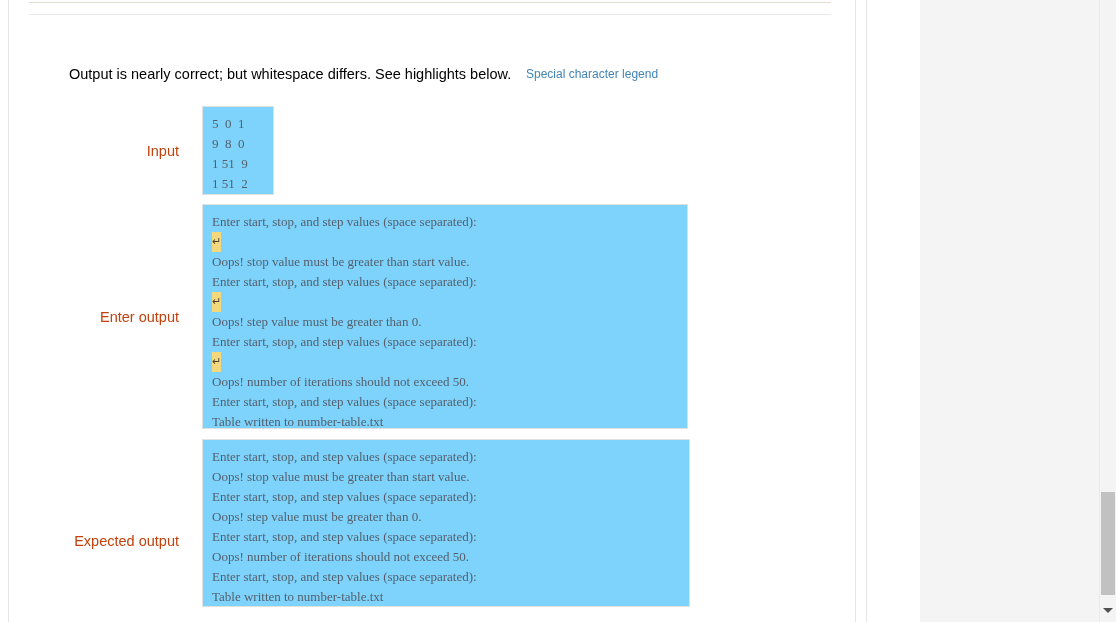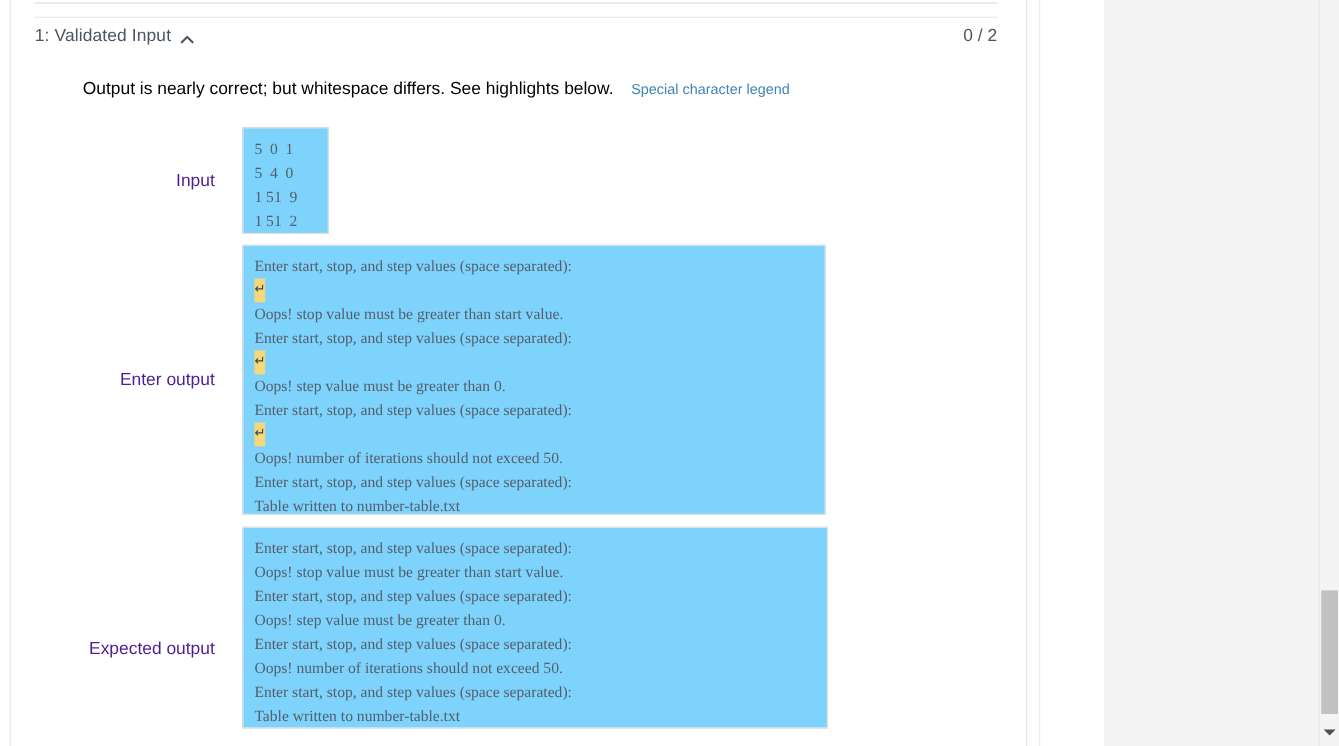--- a/index.html
+++ b/index.html
@@ -99,21 +99,21 @@
     white-space: nowrap;
     cursor: pointer;
     text-decoration: none;
   }
 
   
   .row-label {
     position: absolute;
     text-align: right;
     font-size: 14.5px;
-    color: #4c1d95;
+    color: #c2410c;
     white-space: nowrap;
   }
 
   
   .codebox {
     position: absolute;
     background: #7dd3fc;
     border: 1px solid #e0e0e0;
     box-sizing: border-box;
     font-family: Liberation Serif, serif;
@@ -213,37 +213,28 @@
 </head>
 <body>
 
 <div id="page">
 
   <div class="card">
 
     <div class="rule-top"></div>
     <div class="rule-second"></div>
 
-    <div class="test-header">
-      <span class="test-title">1: Validated Input</span>
-      <span class="chevron-up">
-        <svg width="16" height="16" viewBox="0 0 16 16" aria-hidden="true">
-          <path d="M3.5 10.2 L8 5.8 L12.5 10.2" fill="none" stroke="#4a5560" stroke-width="1.8" stroke-linecap="round" stroke-linejoin="round"></path>
-        </svg>
-      </span>
-      <span class="test-score">0 / 2</span>
-    </div>
 
     <div class="feedback-row">
       <span class="feedback-text">Output is nearly correct; but whitespace differs. See highlights below.</span>
       <a class="legend-link" href="#">Special character legend</a>
     </div>
 
     <div class="row-label" id="input-label">Input</div>
-    <div class="codebox" id="input-box"><span class="ln">5  0  1</span><span class="ln">5  4  0</span><span class="ln">1 51  9</span><span class="ln">1 51  2</span></div>
+    <div class="codebox" id="input-box"><span class="ln">5  0  1</span><span class="ln">9  8  0</span><span class="ln">1 51  9</span><span class="ln">1 51  2</span></div>
 
     <div class="row-label" id="output-label">Enter output</div>
     <div class="codebox" id="output-box"><span class="ln">Enter start, stop, and step values (space separated):</span><span class="ln"><span class="ws-hl" style="background: rgb(245, 216, 123);">↵</span></span><span class="ln">Oops! stop value must be greater than start value.</span><span class="ln">Enter start, stop, and step values (space separated):</span><span class="ln"><span class="ws-hl" style="background: rgb(245, 216, 123);">↵</span></span><span class="ln">Oops! step value must be greater than 0.</span><span class="ln">Enter start, stop, and step values (space separated):</span><span class="ln"><span class="ws-hl" style="background: rgb(245, 216, 123);">↵</span></span><span class="ln">Oops! number of iterations should not exceed 50.</span><span class="ln">Enter start, stop, and step values (space separated):</span><span class="ln">Table written to number-table.txt</span></div>
 
     <div class="row-label" id="expected-label">Expected output</div>
     <div class="codebox" id="expected-box"><span class="ln">Enter start, stop, and step values (space separated):</span><span class="ln">Oops! stop value must be greater than start value.</span><span class="ln">Enter start, stop, and step values (space separated):</span><span class="ln">Oops! step value must be greater than 0.</span><span class="ln">Enter start, stop, and step values (space separated):</span><span class="ln">Oops! number of iterations should not exceed 50.</span><span class="ln">Enter start, stop, and step values (space separated):</span><span class="ln">Table written to number-table.txt</span></div>
 
   </div>
 
   <div class="rail-divider" id="divider-a"></div>

